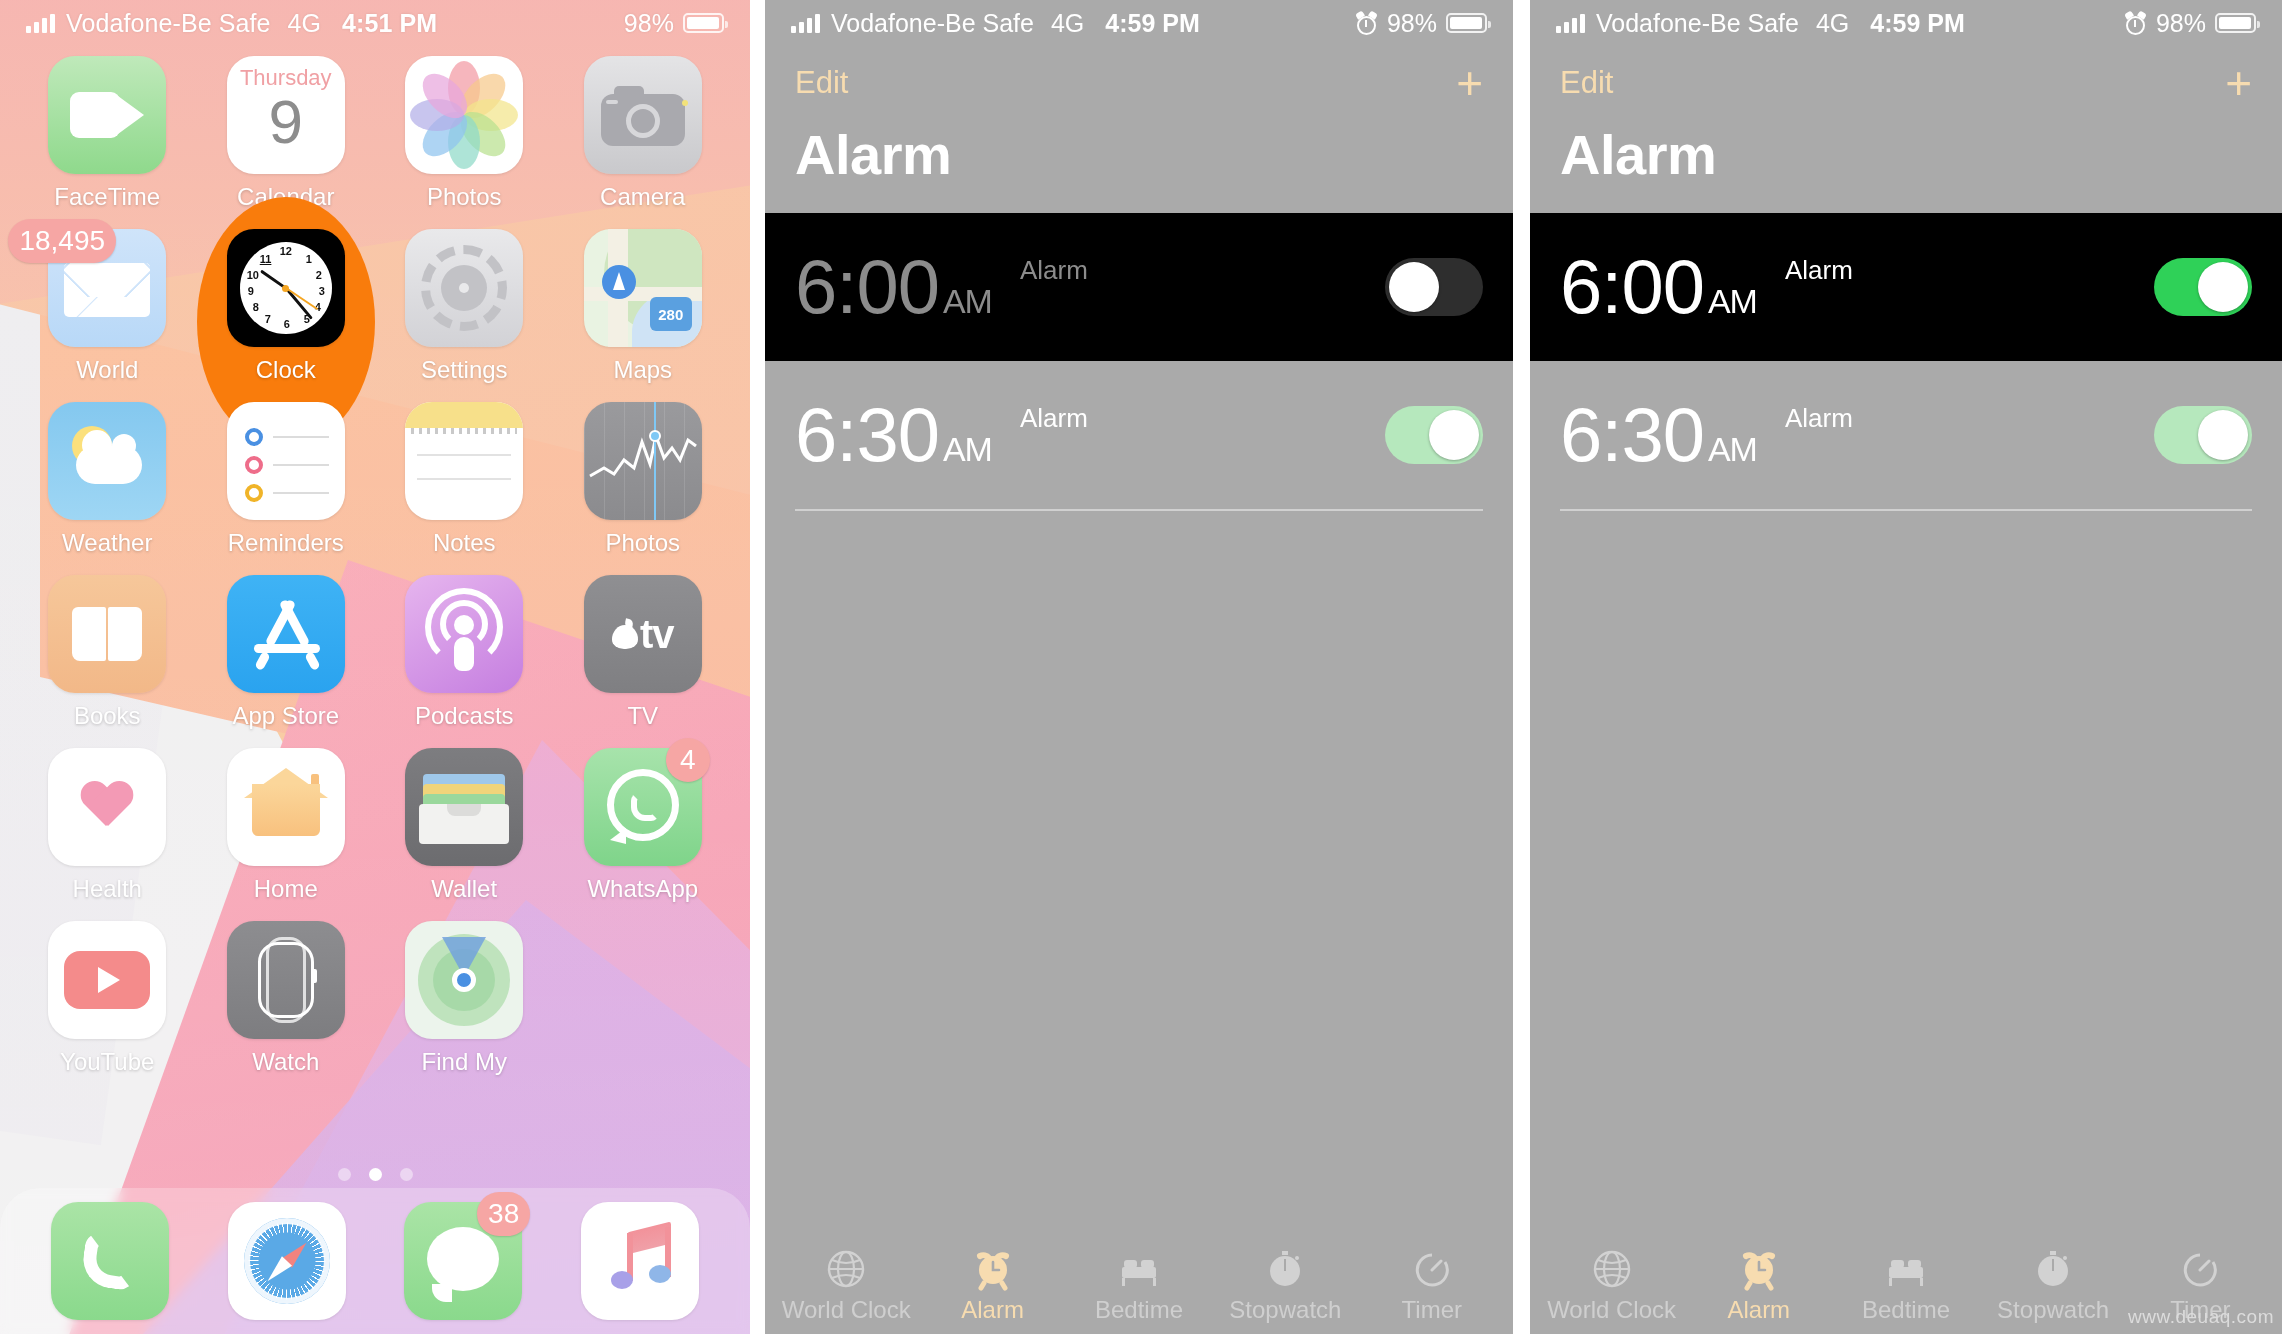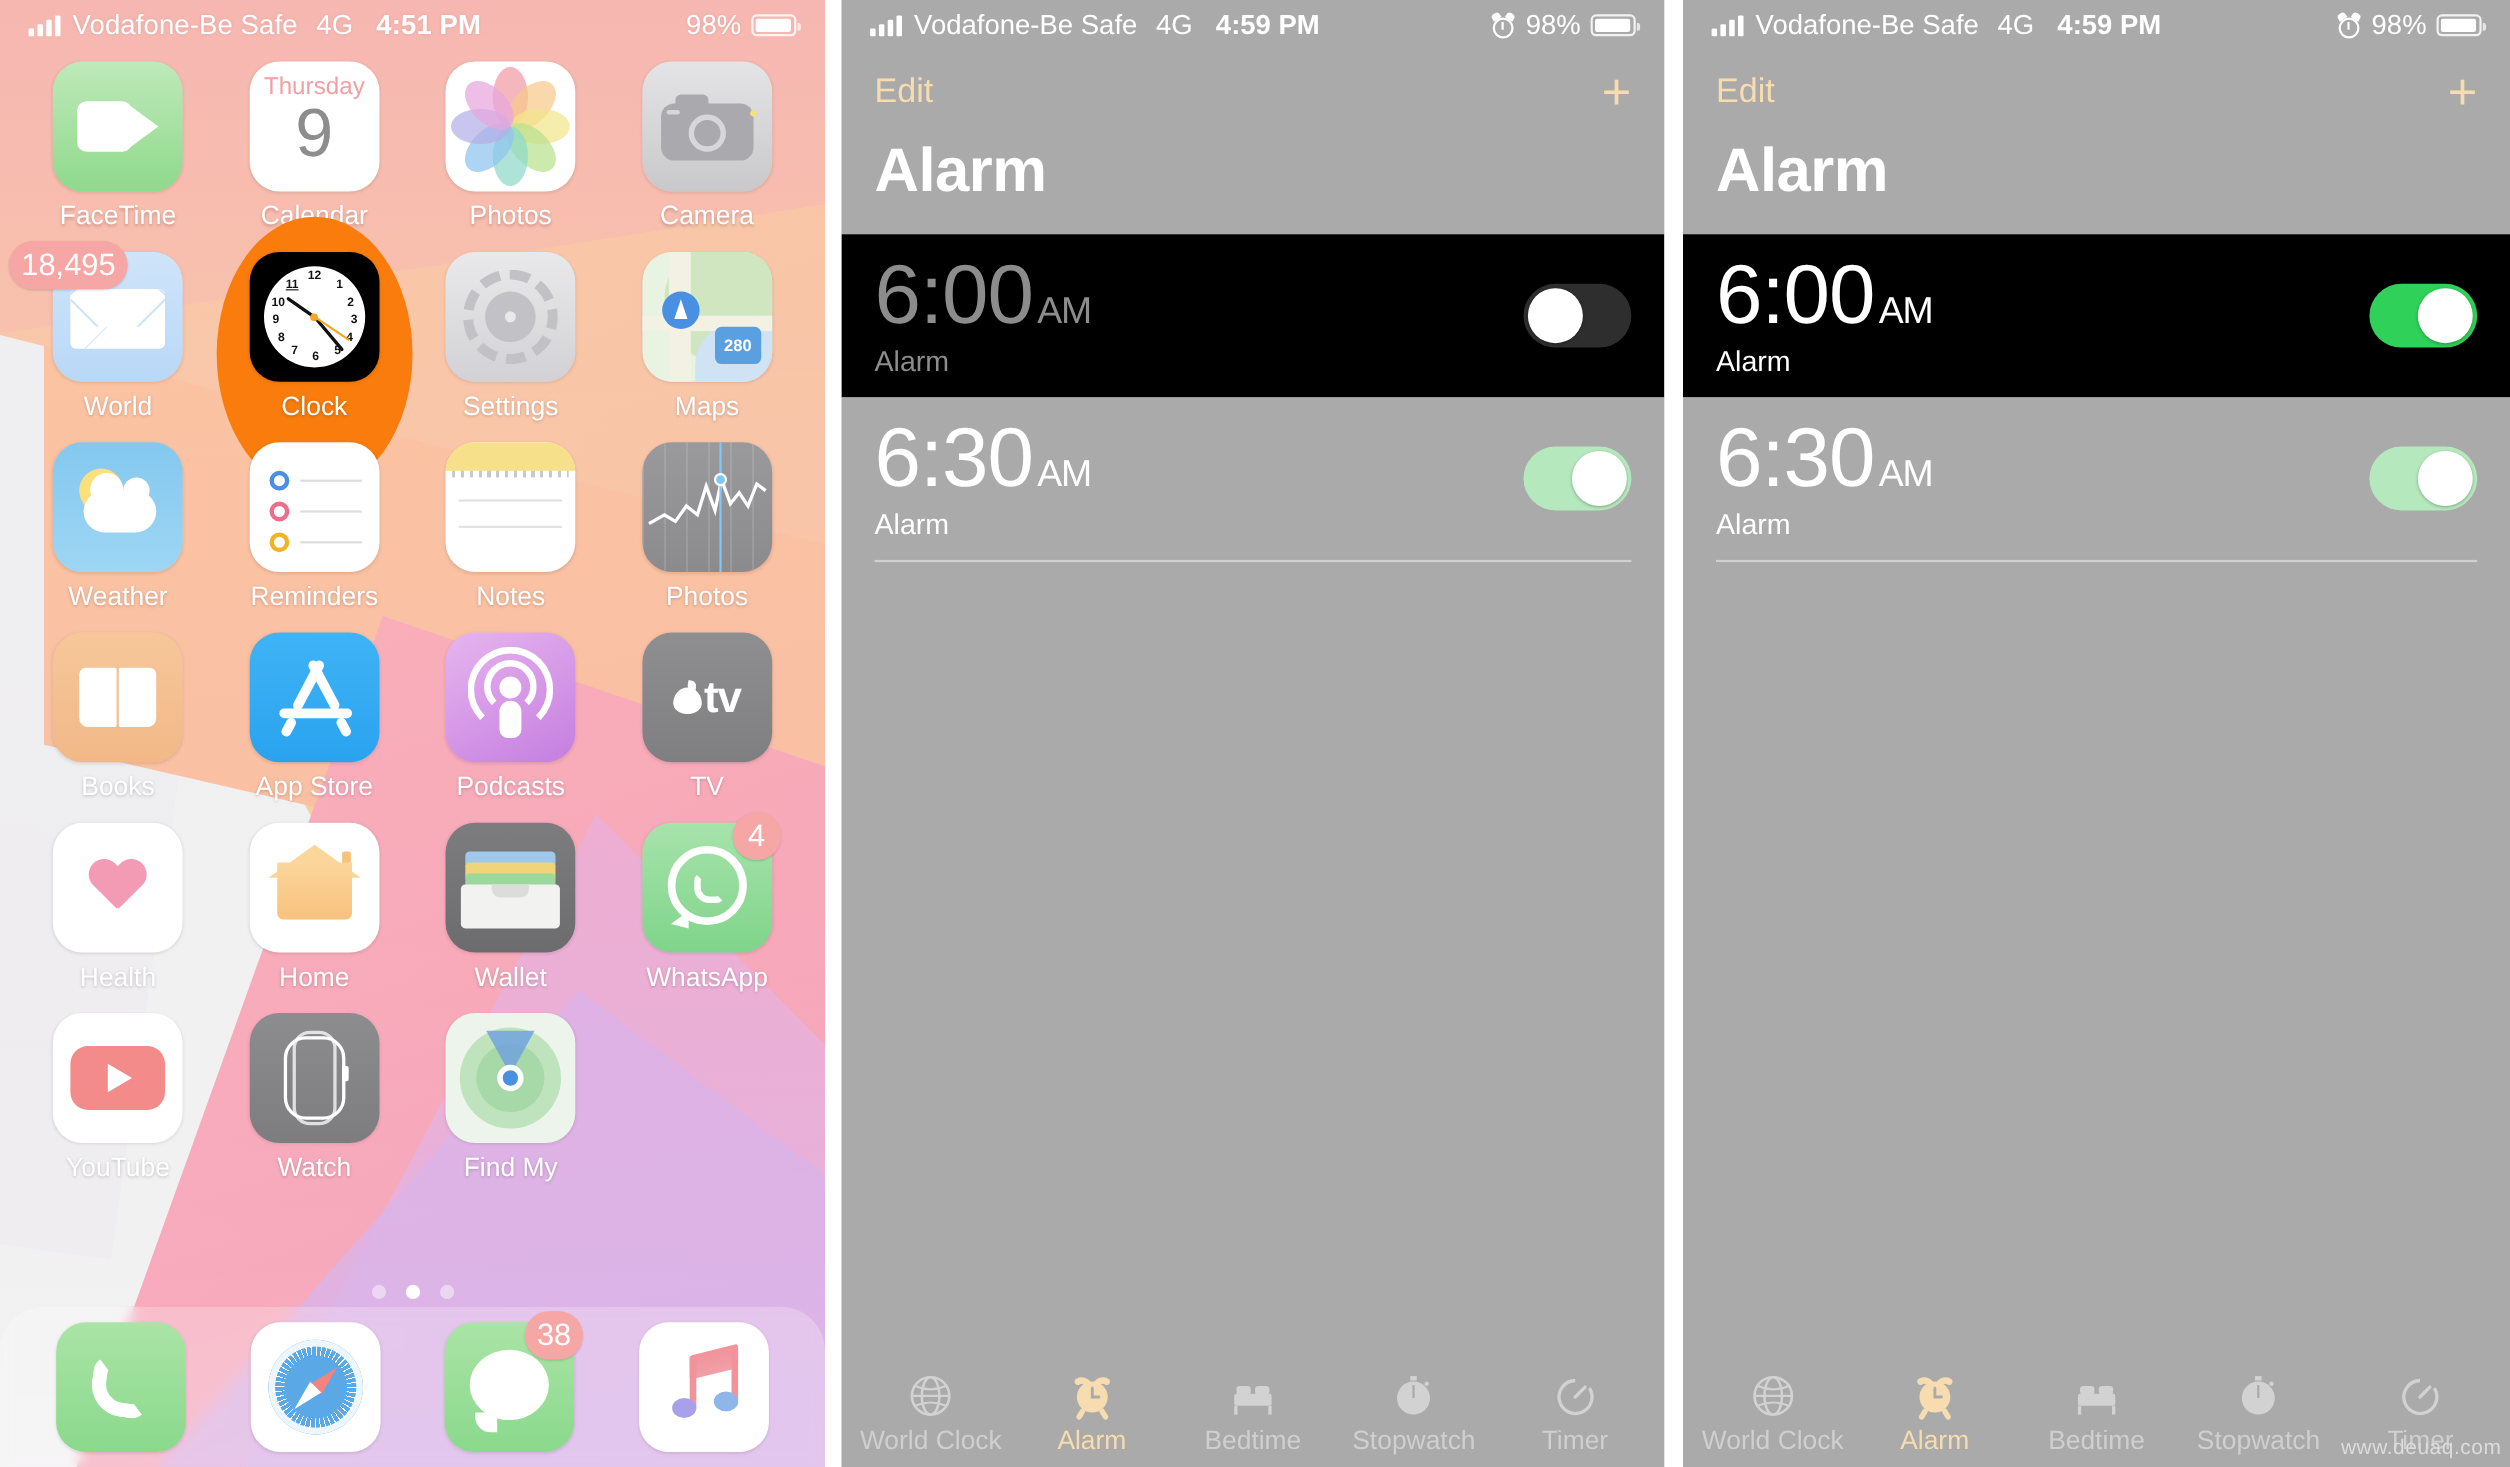--- a/index.html
+++ b/index.html
@@ -310,21 +310,21 @@
   .phone.p2 { left:765px; width:748px; }
   .phone.p3 { left:1530px; width:752px; }
   .ph-status { height:46px; display:flex; align-items:center; padding:0 26px; color:#fff; font-size:25px; font-weight:600;}
   .navrow { height:74px; display:flex; align-items:center; padding:0 30px; }
   .editbtn { color:#f7dcb0; font-size:31px; font-weight:400; }
   .plusbtn { margin-left:auto; color:#f7dcb0; font-size:46px; font-weight:200; line-height:1; }
   .bigtitle { padding:2px 30px 0; color:#fff; font-size:56px; font-weight:700; letter-spacing:-.5px;}
   .alarmlist { margin-top:26px; }
   .alarmrow { position:relative; height:148px; display:flex; align-items:center; padding:0 30px; }
   .alarmrow.dark { background:#000; }
-  .arow-txt { display:flex; flex-direction:column; justify-content:center; }
+  .arow-txt { display:flex; flex-direction:row; justify-content:center;gap:28px; }
   .arow-time { font-size:76px; font-weight:200; line-height:1.0; letter-spacing:-1px; display:flex; align-items:baseline;}
   .arow-time .ampm { font-size:34px; font-weight:300; margin-left:4px; }
   .arow-sub { font-size:26px; font-weight:300; margin-top:6px; }
   .t-dim  { color:#8c8c8c; }
   .t-white{ color:#ffffff; }
   .toggle { margin-left:auto; width:98px; height:58px; border-radius:29px; position:relative; }
   .toggle .knob { position:absolute; top:4px; width:50px; height:50px; border-radius:50%; background:#fff; box-shadow:0 1px 3px rgba(0,0,0,.3); }
   .toggle.off { background:#2e2e2e; }
   .toggle.off .knob { left:4px; }
   .toggle.on-dim { background:#b6e8bd; }

